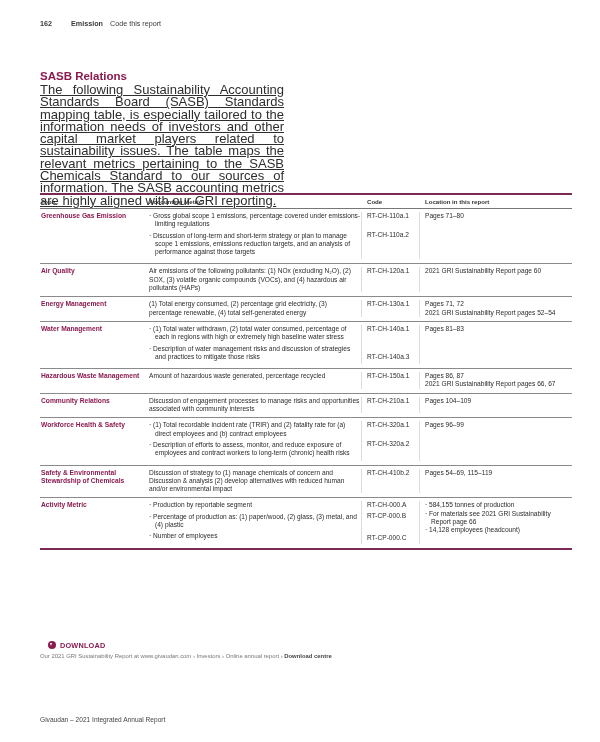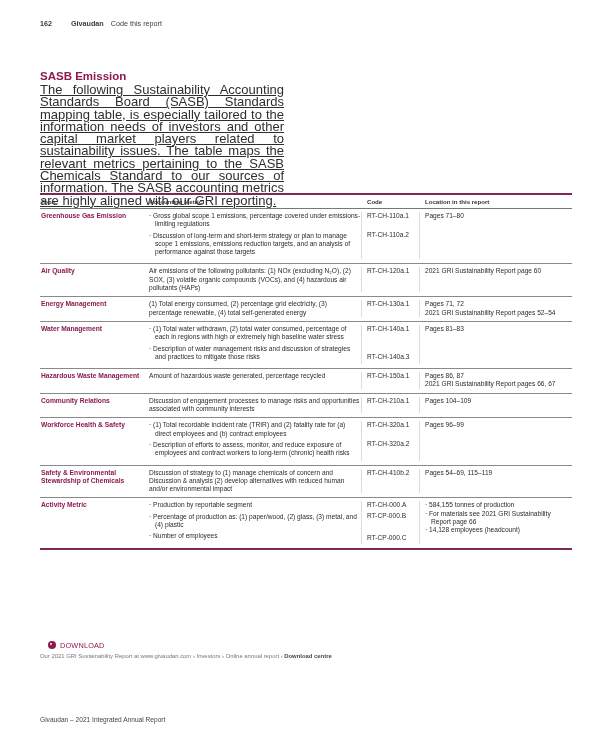--- a/index.html
+++ b/index.html
@@ -25,39 +25,39 @@
   .row .c2, .row .c3 { border-right: 1px solid #dcdcdc; }
   .row .c1 { font-weight: bold; color: #8a1a4f; font-size: 6.7px; }
   .row .c2 .b { padding-left: 6px; text-indent: -6px; margin-bottom: 3px; }
   .row .c2 .b::before { content: "· "; }
   .row .c3 div, .row .c4 div { margin-bottom: 0; }
   .row.last { border-bottom: 2px solid #7a2a55; }
   .c4 .b { padding-left: 6px; text-indent: -6px; margin-bottom: 3px; }
   .c4 .b::before { content: "· "; }
 
   .dl { position: absolute; left: 40px; top: 641px; font-size: 7px; }
-  .dl .title { display: flex; align-items: flex-start; font-weight: normal; color: #8a1a4f; font-size: 7.3px; letter-spacing: 0.2px; padding-left: 8px; }
+  .dl .title { display: flex; align-items: flex-start; font-weight: bold; color: #8a1a4f; font-size: 7.3px; letter-spacing: 0.2px; padding-left: 8px; }
   .dl .icon { width: 8px; height: 8px; border-radius: 50%; background: #8a1a4f; margin-right: 4px; position: relative; }
   .dl .icon::after { content: ""; position: absolute; left: 2.4px; top: 1.6px; border-left: 1.6px solid transparent; border-right: 1.6px solid transparent; border-top: 3.5px solid #fff; }
   .dl .text { font-size: 5.9px; color: #777; margin-top: 3px; }
   .dl .text b { color: #444; }
 
   .footer { position: absolute; left: 40px; top: 716px; font-size: 6.6px; color: #444; }
 </style>
 </head>
 <body>
 
 <div class="header">
   <span class="pg">162</span>
-  <span class="sec">Givaudan</span>
+  <span class="sec">Emission</span>
   <span>Code this report</span>
 </div>
 
 <div class="intro">
-  <h1>SASB Emission</h1>
+  <h1>SASB Relations</h1>
   <p>The following Sustainability Accounting Standards Board (SASB) Standards mapping table, is especially tailored to the information needs of investors and other capital market players related to sustainability issues. The table maps the relevant metrics pertaining to the SASB Chemicals Standard to our sources of information. The SASB accounting metrics are highly aligned with our GRI reporting.</p>
 </div>
 
 <div class="tbl">
   <div class="topline"></div>
   <div class="hdr">
     <div class="c1">Topic</div>
     <div class="c2">Accounting Metric</div>
     <div class="c3">Code</div>
     <div class="c4">Location in this report</div>

